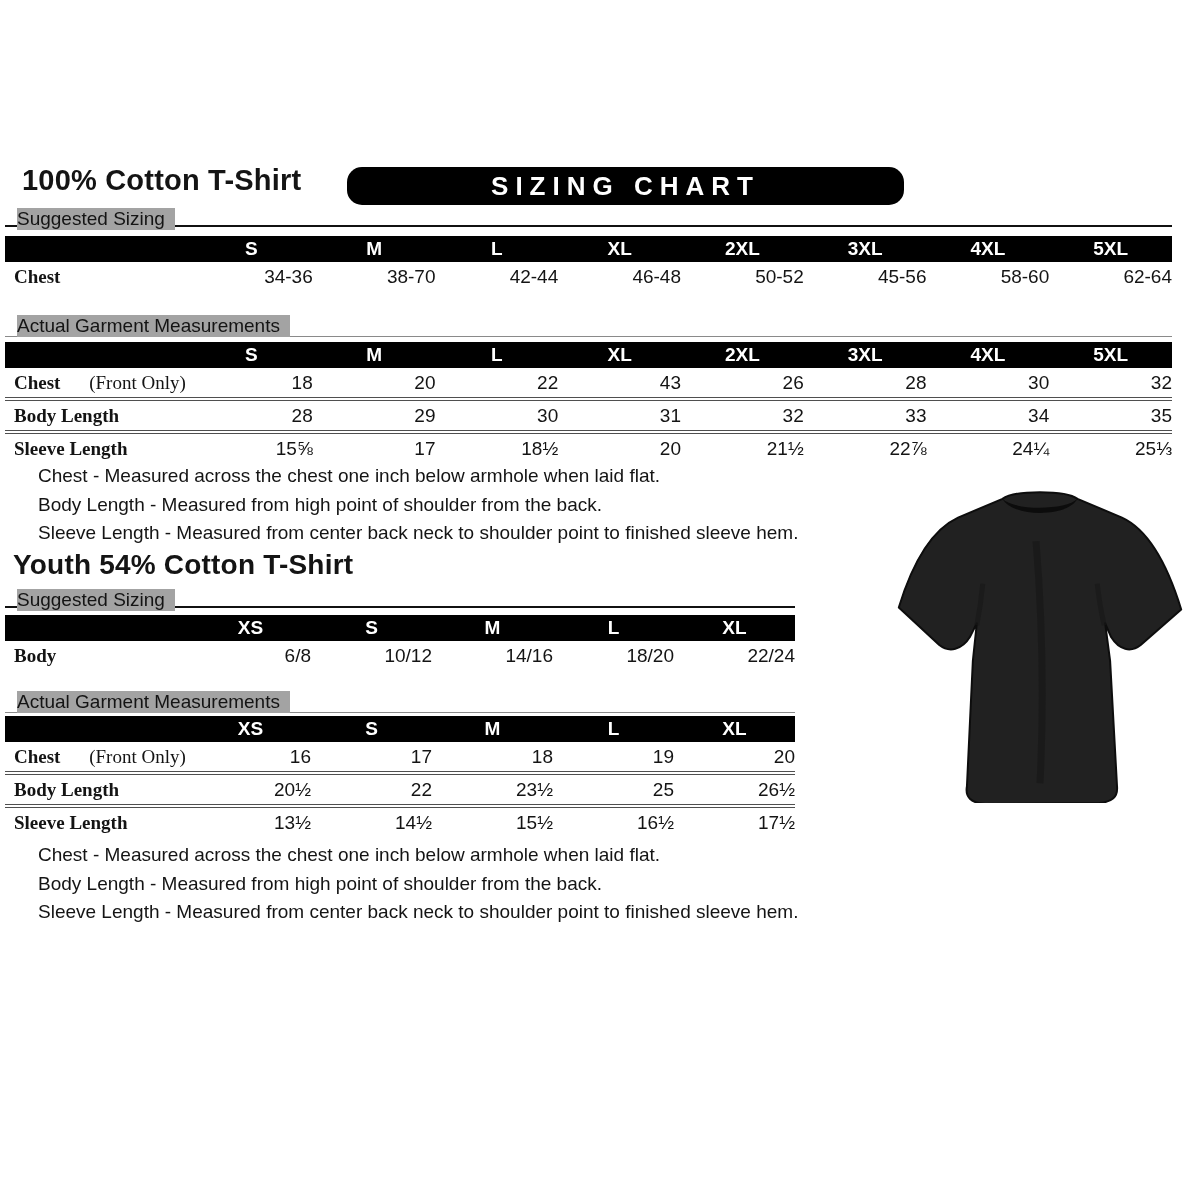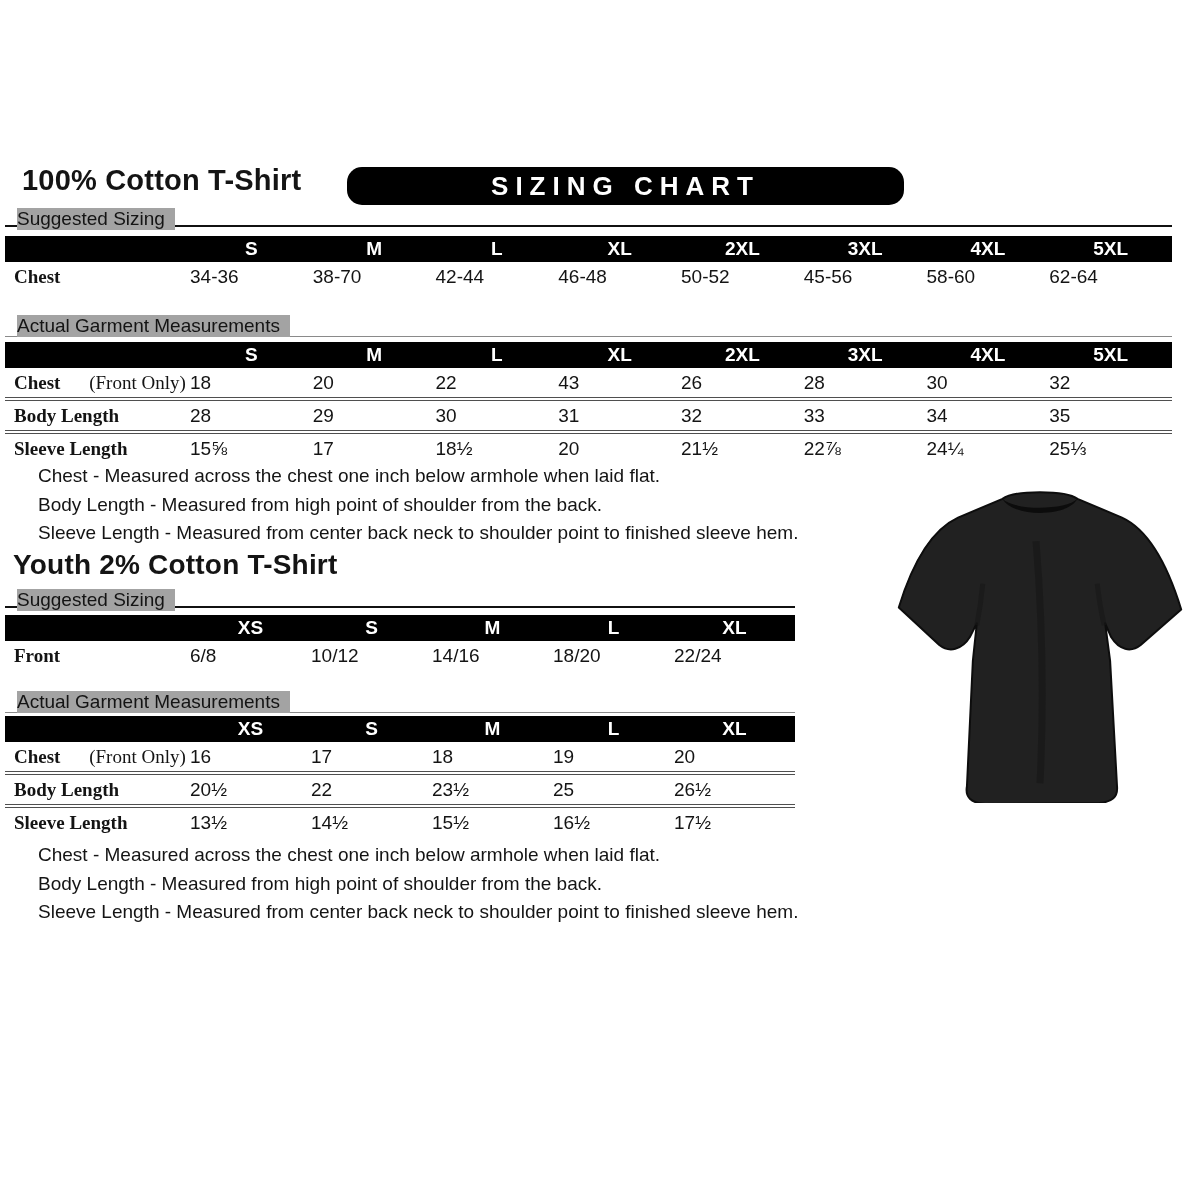--- a/index.html
+++ b/index.html
@@ -16,21 +16,21 @@
 
   .section-label { height:24px; }
   .section-label .rule { position:absolute; left:0; right:0; top:17px; border-top:2px solid #111; }
   .section-label .rule.thin { border-top:1px solid #8a8a8a; top:21px; }
   .section-label .txt { position:absolute; left:12px; top:0; background:#a3a3a3;
                         padding-right:10px; font-size:19px; white-space:nowrap; }
 
   table { border-collapse:collapse; table-layout:fixed; }
   th { background:#000; color:#fff; font-size:19px; font-weight:bold;
        height:26px; text-align:center; vertical-align:middle; padding:0; }
-  td { font-size:19px; height:29px; text-align:left; vertical-align:middle; padding:0; }
+  td { font-size:19px; height:29px; text-align:right; vertical-align:middle; padding:0; }
   td.row-label { text-align:left; padding-left:9px; font-weight:bold; white-space:nowrap;font-family:Liberation Serif, serif; }
   td.row-label .suffix { font-weight:normal;margin-left:24px; }
   table.meas tbody tr.sep td { border-top:4px double #4f4f4f; }
 
   .adult-table { left:5px; width:1167px; }
   .youth-table { left:5px; width:790px; }
 
   .notes { font-size:19px; line-height:28.5px;margin-left:24px; }
   .notes div { white-space:nowrap; }
 
@@ -153,21 +153,21 @@
     </tr>
   </tbody>
 </table>
 
 <div class="abs notes" style="top:462px; left:14px;">
   <div>Chest - Measured across the chest one inch below armhole when laid flat.</div>
   <div>Body Length - Measured from high point of shoulder from the back.</div>
   <div>Sleeve Length - Measured from center back neck to shoulder point to finished sleeve hem.</div>
 </div>
 
-<div class="abs youth-title">Youth 2% Cotton T-Shirt</div>
+<div class="abs youth-title">Youth 54% Cotton T-Shirt</div>
 
 <div class="abs section-label" style="top:589px; left:5px; width:790px;">
   <div class="rule"></div>
   <span class="txt">Suggested Sizing</span>
 </div>
 
 <table class="abs youth-table" style="top:615px;">
   <colgroup>
       <col style="width:185px">
       <col>
@@ -181,21 +181,21 @@
       <th></th>
       <th>XS</th>
       <th>S</th>
       <th>M</th>
       <th>L</th>
       <th>XL</th>
     </tr>
   </thead>
   <tbody>
     <tr>
-      <td class="row-label">Front</td>
+      <td class="row-label">Body</td>
       <td>6/8</td>
       <td>10/12</td>
       <td>14/16</td>
       <td>18/20</td>
       <td>22/24</td>
     </tr>
   </tbody>
 </table>
 
 <div class="abs section-label" style="top:691px; left:5px; width:790px;">

